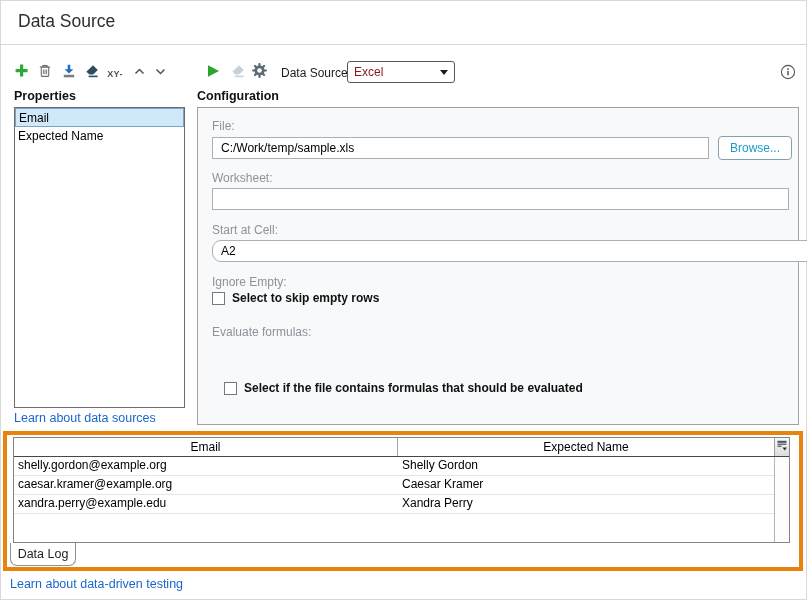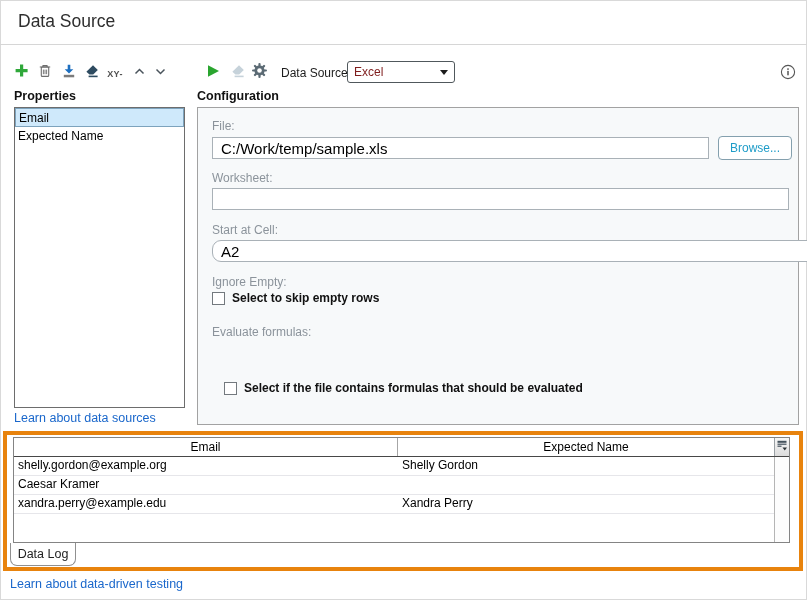--- a/index.html
+++ b/index.html
@@ -23,21 +23,21 @@
   .combo .arrow{width:0;height:0;border-left:4px solid transparent;border-right:4px solid transparent;border-top:5px solid #1c1c1c;}
   
   .section-h{font-weight:bold;color:#111;font-size:12.5px;}
   
   .listbox{left:14px;top:107px;width:171px;height:301px;border:1px solid #6d6d6d;background:#fff;box-sizing:border-box;}
   .list-item{height:19px;line-height:19px;padding-left:3px;color:#000;box-sizing:border-box;}
   .list-item.selected{background:#cfe9fb;border:1px solid #7da3bd;}
   
   .panel{left:197px;top:107px;width:602px;height:318px;border:1px solid #a2a2a2;background:#f7f9fa;box-sizing:border-box;}
   .f-label{color:#8b939b;}
-  .txt-input{position:absolute;border:1px solid #a9b1b7;background:#fff;font-family:inherit;font-size:15px;
+  .txt-input{position:absolute;border:1px solid #a9b1b7;background:#fff;font-family:inherit;font-size:12px;
     color:#000;box-sizing:border-box;padding:0 8px;outline:none;}
   .browse-btn{left:718px;top:136px;width:74px;height:24px;border:1px solid #84a0ae;border-radius:4px;background:#fff;
     color:#1e9cc8;display:flex;align-items:center;justify-content:center;box-sizing:border-box;cursor:default;}
   .cb-row{display:flex;align-items:center;gap:7px;}
   .cbox{width:13px;height:13px;border:1px solid #73797e;background:#fff;box-sizing:border-box;flex:0 0 13px;}
   .cb-label{color:#111;font-weight:700;}
   .link{color:#1a67cb;cursor:pointer;}
   
   .orange-box{left:3px;top:431px;width:800px;height:140px;border:4px solid #E8830D;background:#fff;box-sizing:border-box;}
   .dtable{position:absolute;left:6px;top:2px;width:777px;height:106px;border:1px solid #848484;background:#fff;box-sizing:border-box;}
@@ -210,20 +210,21 @@
             </svg>
           </span>
         </div>
       </div>
       <div class="tbody">
         <div class="trow">
           <div class="td c1">shelly.gordon@example.org</div>
           <div class="td c2">Shelly Gordon</div>
         </div>
         <div class="trow">
+          <div class="td c1">caesar.kramer@example.org</div>
           <div class="td c2">Caesar Kramer</div>
         </div>
         <div class="trow">
           <div class="td c1">xandra.perry@example.edu</div>
           <div class="td c2">Xandra Perry</div>
         </div>
       </div>
       <div class="vscroll"></div>
     </div>
     <div class="sheet-tab">Data Log</div>

